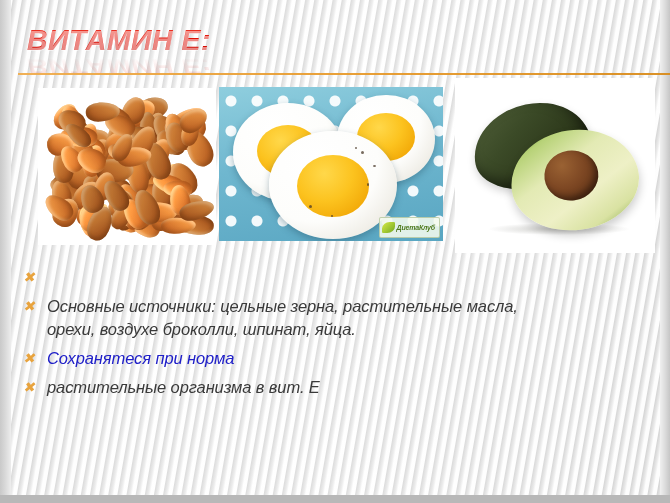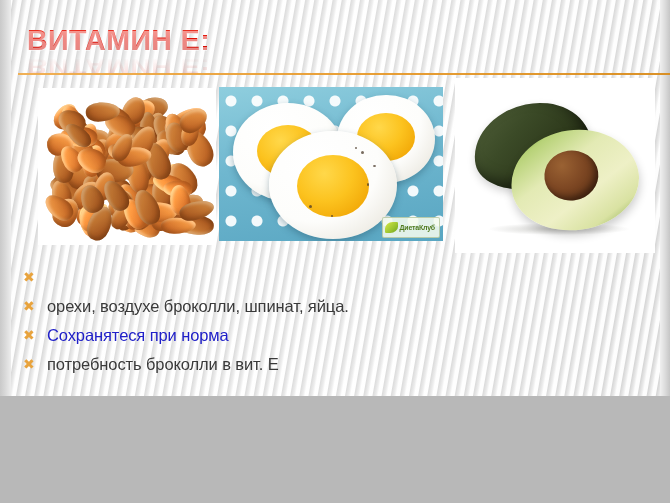--- a/index.html
+++ b/index.html
@@ -7,32 +7,33 @@
     padding: 0;
     background: #b8b8b8;
   }
   body {
     font-family: "Liberation Sans", sans-serif;
   }
 
   .slide {
     position: relative;
     width: 670px;
-    height: 396px;
+    height: 495px;
     overflow: hidden;
     background:
       repeating-linear-gradient(
         100deg,
         rgba(255,255,255,0.95) 0px,
         rgba(255,255,255,0.95) 3px,
         rgba(212,212,212,0.75) 4px,
         rgba(236,236,236,0.9) 7px,
         rgba(255,255,255,0.95) 9px
       ),
       linear-gradient(100deg, #e2e2e2 0%, #f6f6f6 22%, #fbfbfb 55%, #efefef 82%, #d8d8d8 100%);
+    font-style: italic;
   }
 
   
   .edge-left {
     position: absolute;
     left: 0; top: 0;
     width: 11px; height: 503px;
     background: linear-gradient(to right, #c9c9c9 0%, #d8d8d8 45%, #ededed 100%);
   }
   .edge-right {
@@ -424,30 +425,31 @@
 
   </div>
 
   <div class="bullets" id="bullet-list">
       <div class="bullet-row">
         <div class="bullet-marker">✖</div>
       </div>
       <div class="bullet-row">
         <div class="bullet-marker">✖</div>
         <div class="bullet-text">
+          <div>Основные источники: цельные зерна, растительные масла,</div>
           <div>орехи, воздухе броколли, шпинат, яйца.</div>
         </div>
       </div>
       <div class="bullet-row">
         <div class="bullet-marker">✖</div>
         <div class="bullet-text blue">
           <div>Сохранятеся при норма</div>
         </div>
       </div>
       <div class="bullet-row">
         <div class="bullet-marker">✖</div>
         <div class="bullet-text">
-          <div>потребность броколли в вит. Е</div>
+          <div>растительные организма в вит. Е</div>
         </div>
       </div>
     </div>
 
 </div>
 
 </body></html>

